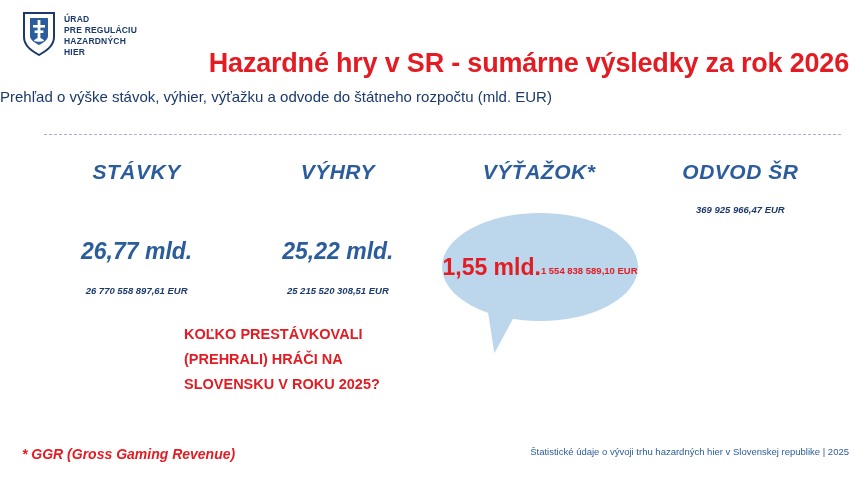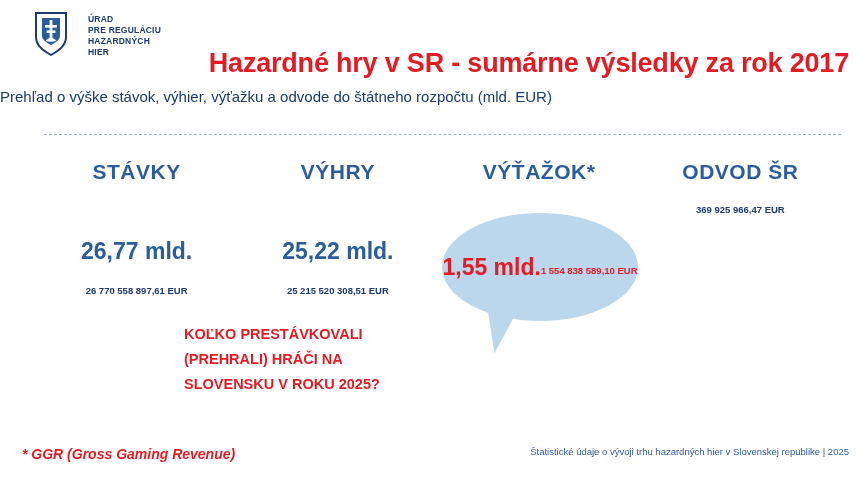--- a/index.html
+++ b/index.html
@@ -13,25 +13,25 @@
   .slide {
     position: relative;
     width: 867px;
     height: 484px;
     background: #ffffff;
   }
 
   
   .logo {
     position: absolute;
-    left: 34px;
+    left: 22px;
     top: 12px;
     display: flex;
     align-items: flex-start;
-    gap: 20px;
+    gap: 8px;
   }
   .logo-emblem {
     width: 34px;
     height: 44px;
     flex: 0 0 auto;
   }
   .logo-text {
     font-size: 8.5px;
     line-height: 11px;
     font-weight: bold;
@@ -73,20 +73,21 @@
     border-top: 1px dashed #9fb4cf;
   }
 
   
   .metrics {
     position: absolute;
     left: 36px;
     top: 160px;
     right: 26px;
     display: flex;
+    font-style: italic;
   }
   .metric {
     flex: 1 1 0;
     text-align: center;
     position: relative;
   }
   .metric-label {
     font-size: 21px;
     font-weight: bold;
     color: #2b5c9b;
@@ -202,21 +203,21 @@
       <rect x="11" y="13" width="12" height="2.6" fill="#ffffff"></rect>
       <rect x="12.6" y="18.4" width="8.8" height="2.6" fill="#ffffff"></rect>
       <path d="M17 26 c-3 0 -5 2 -5 3 c3 1 7 1 10 0 c0 -1 -2 -3 -5 -3 Z" fill="#ffffff"></path>
     </svg>
     <div class="logo-text">ÚRAD
 PRE REGULÁCIU
 HAZARDNÝCH
 HIER</div>
   </div>
 
-  <div class="title">Hazardné hry v SR - sumárne výsledky za rok 2017</div>
+  <div class="title">Hazardné hry v SR - sumárne výsledky za rok 2026</div>
   <div class="subtitle">Prehľad o výške stávok, výhier, výťažku a odvode do štátneho rozpočtu (mld. EUR)</div>
 
   <div class="divider"></div>
 
   <div class="metrics">
 
     <div class="metric">
       <div class="metric-label">STÁVKY</div>
       <div class="metric-value">26,77 mld.</div>
       <div class="metric-exact">26 770 558 897,61 EUR</div>

